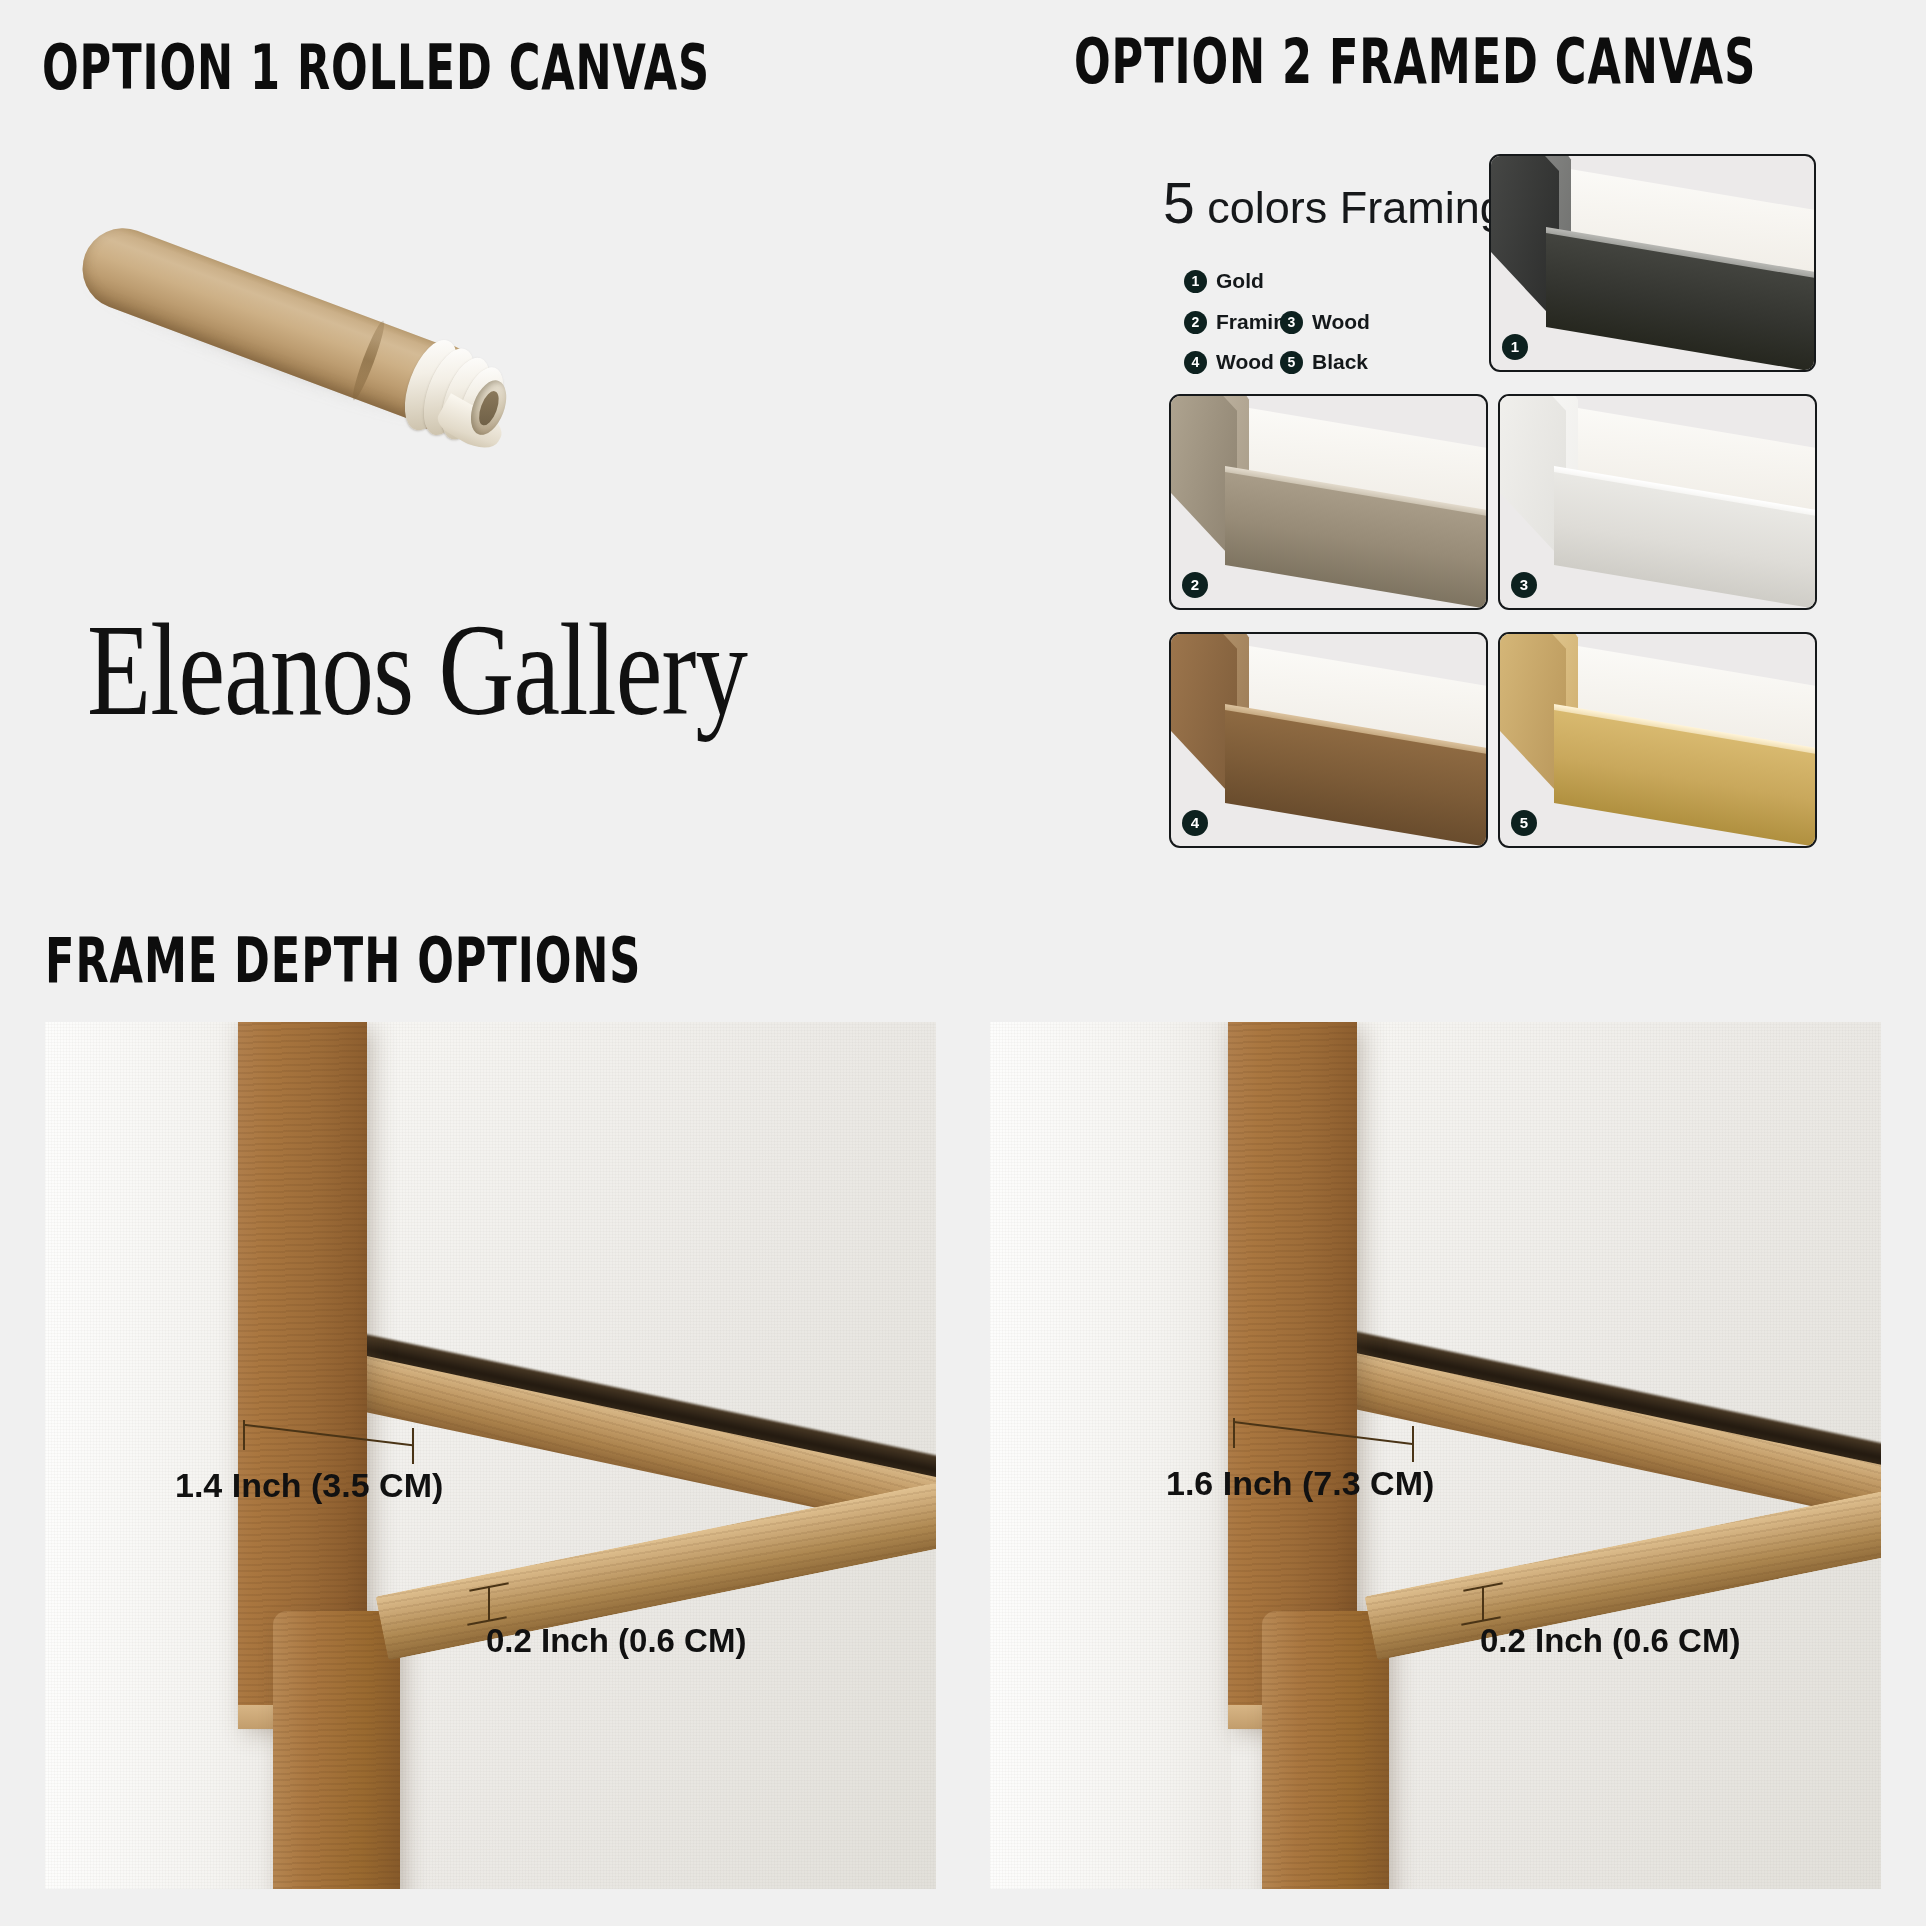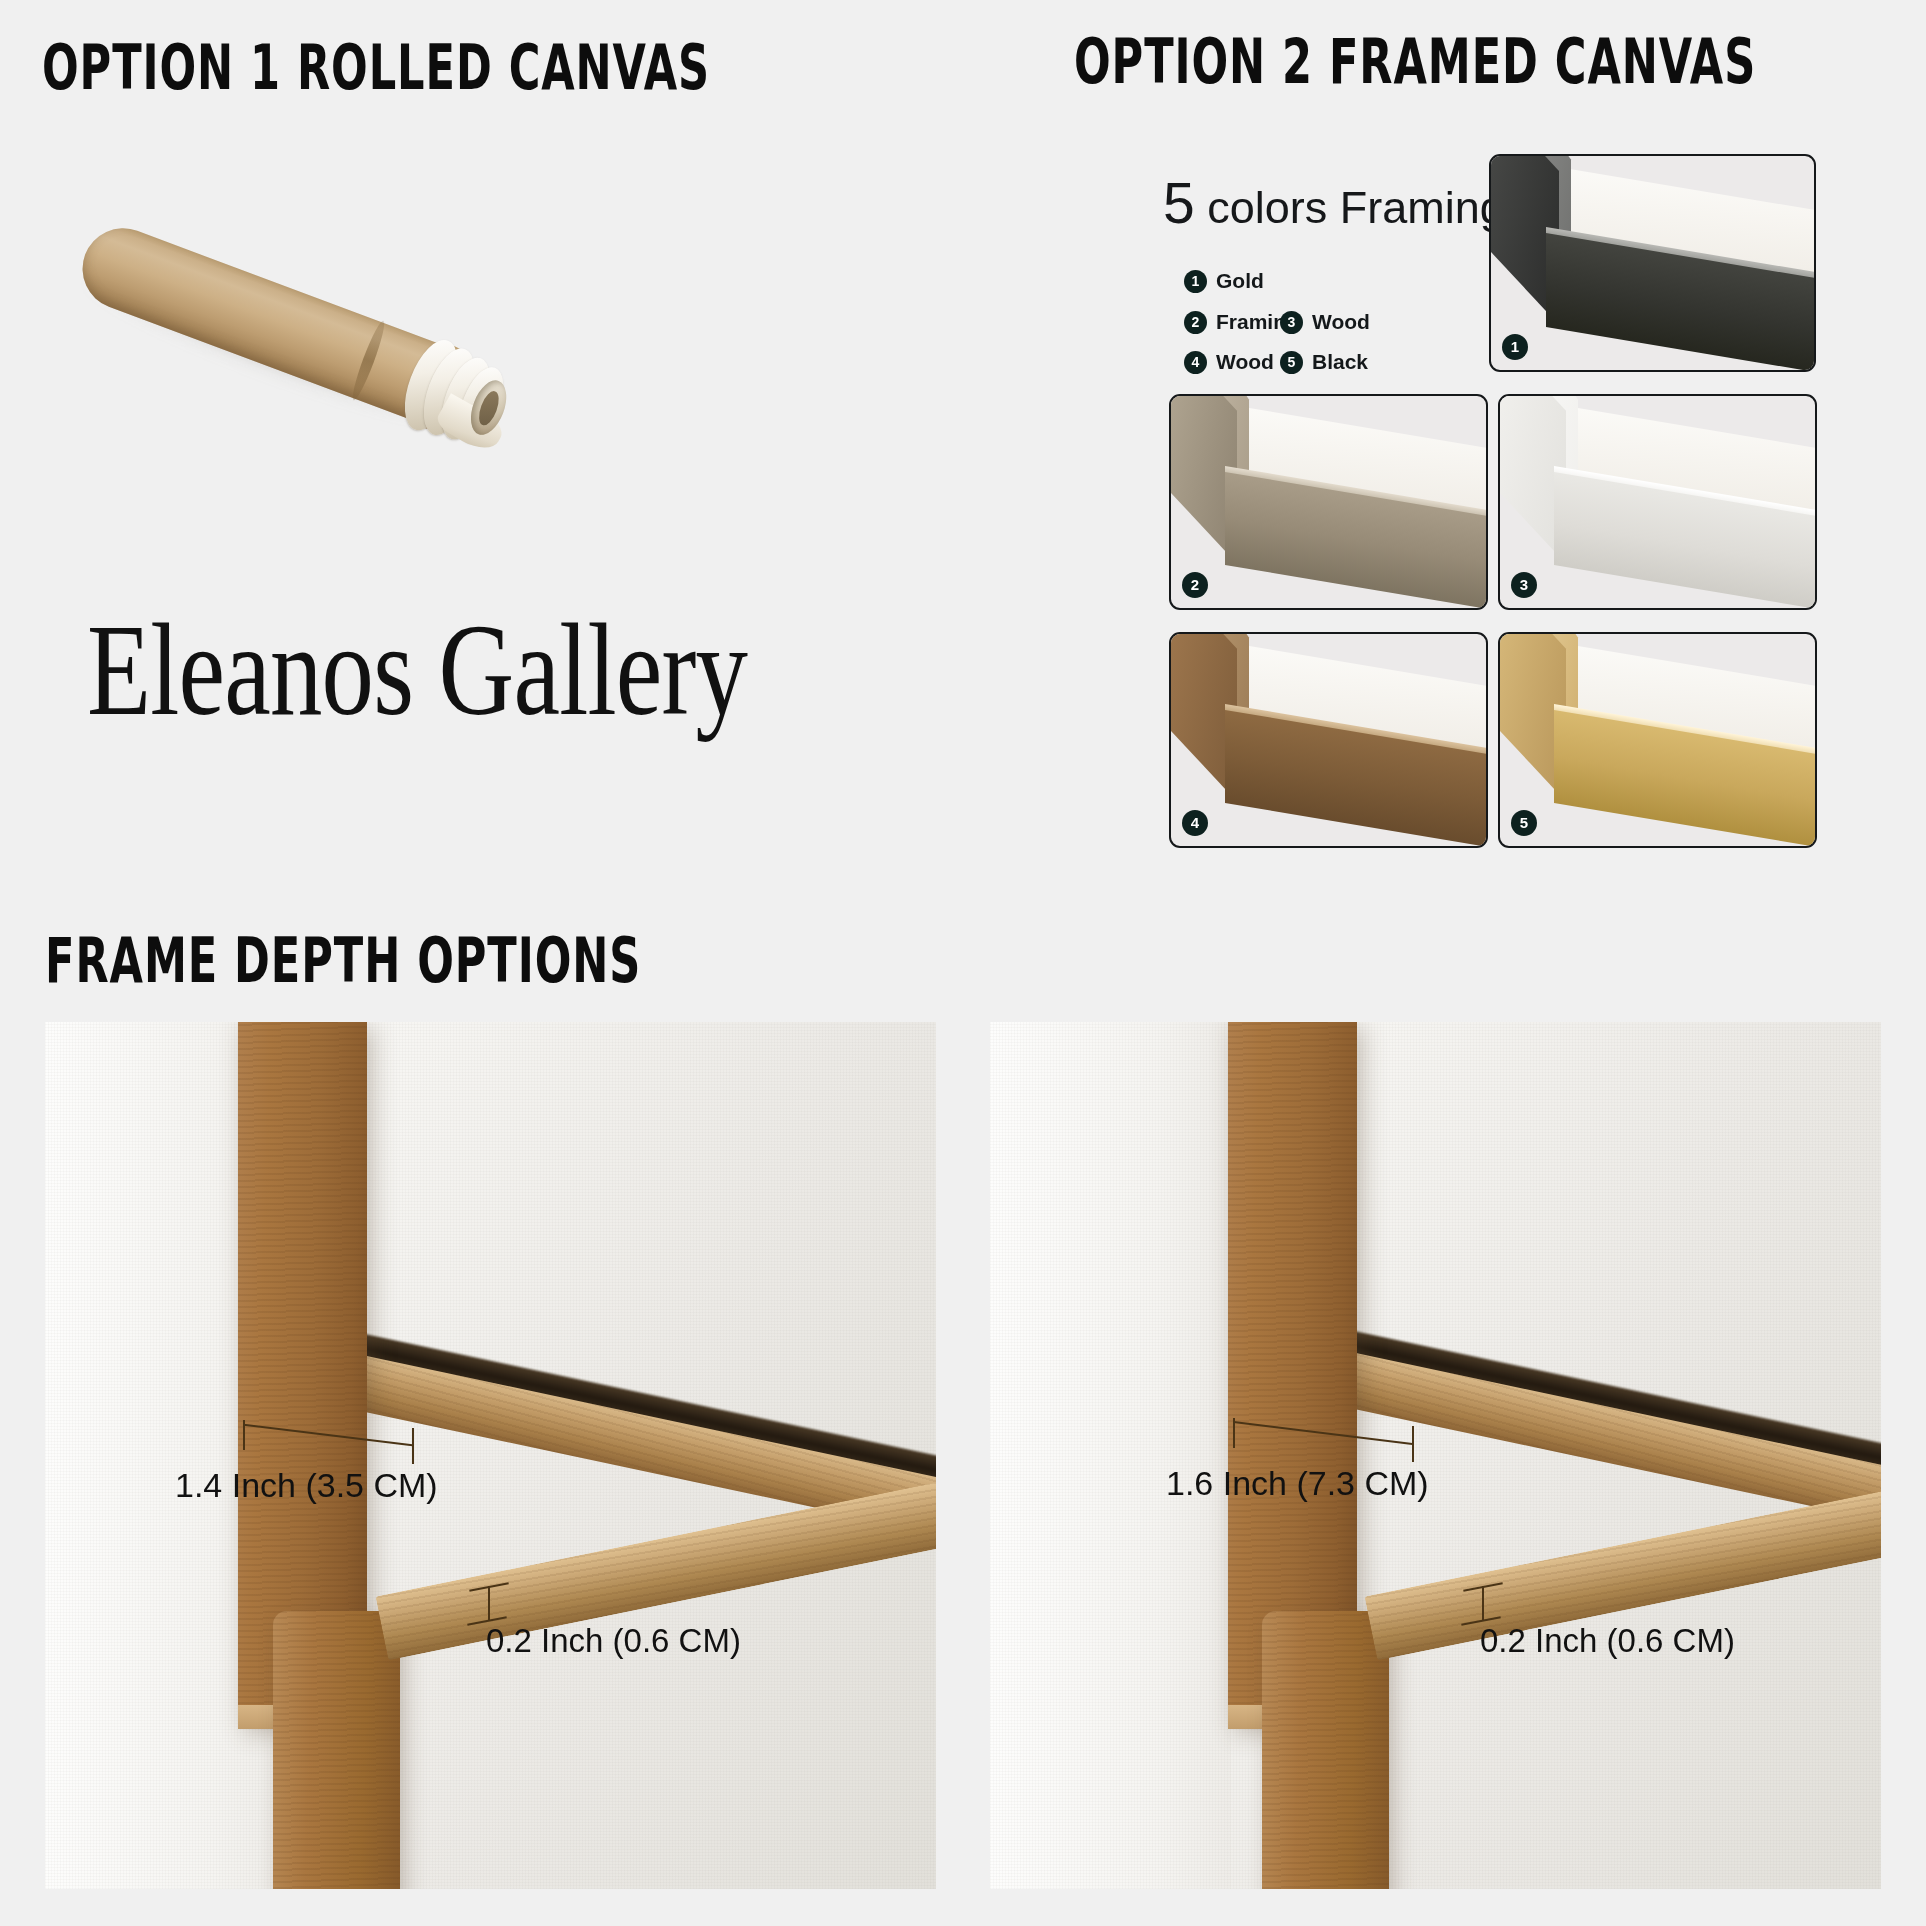--- a/index.html
+++ b/index.html
@@ -203,20 +203,21 @@
   #tile5 .rail-left   { background:linear-gradient(100deg,#d9bb7c,#b8965a); }
   #tile5 .rail-bottom { background:linear-gradient(to bottom,#d8b96f,#c9a85c 50%,#b0903f); }
   #tile5 .lip         { background:linear-gradient(to bottom,#fff4d8,#e4cd95); }
 
   
   .photo {
     position:absolute; top:1022px; width:891px; height:867px;
     background:
       linear-gradient(115deg,#fbfbfa 0%, #f6f5f2 30%, #eceae6 62%, #e2e0da 100%);
     overflow:hidden;
+    font-weight:bold;
   }
   #photo-left  { left:45px; }
   #photo-right { left:990px; }
 
   
   .photo .texture {
     position:absolute; inset:0;
     background-image:
       repeating-linear-gradient(0deg, rgba(150,145,138,.05) 0 1px, rgba(0,0,0,0) 1px 3px),
       repeating-linear-gradient(90deg, rgba(150,145,138,.05) 0 1px, rgba(0,0,0,0) 1px 3px);

